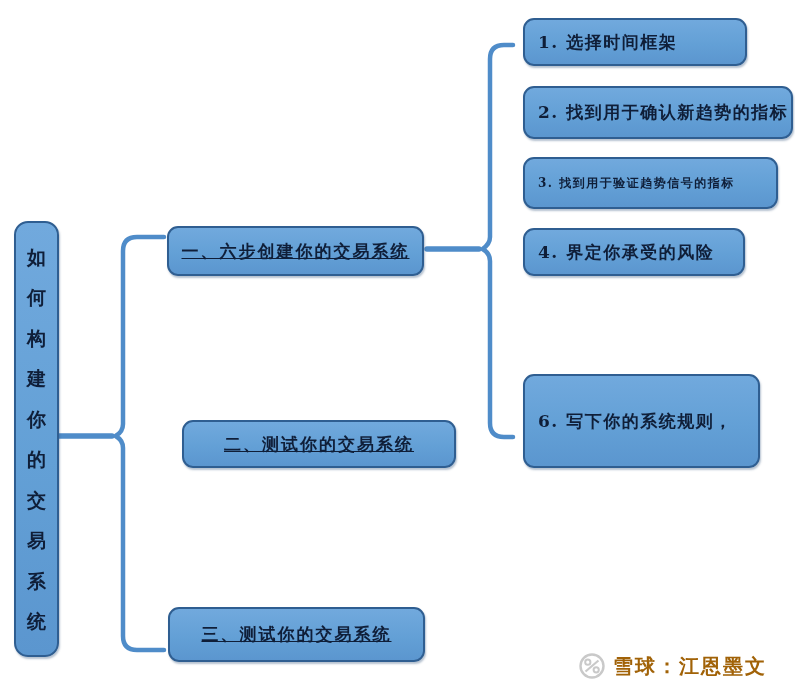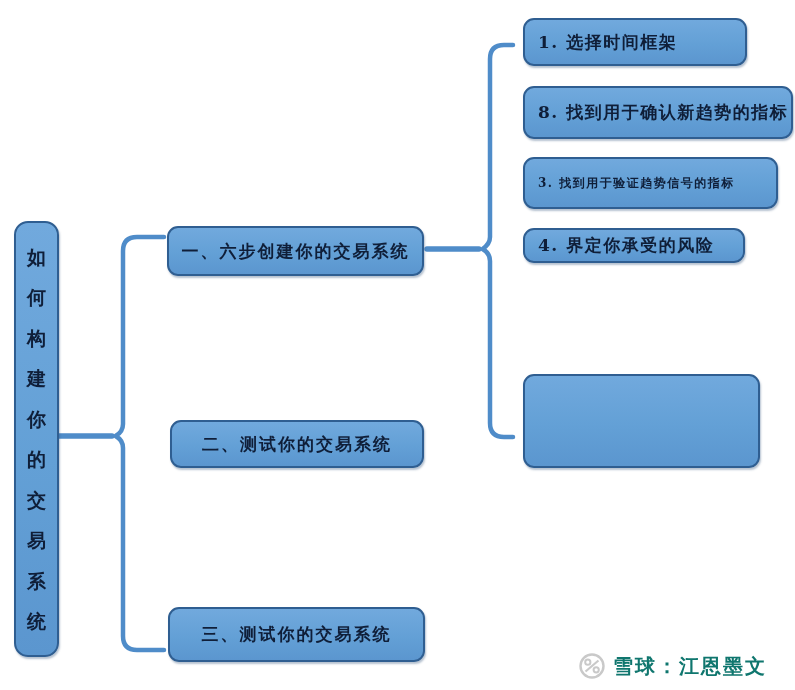--- a/index.html
+++ b/index.html
@@ -9,33 +9,33 @@
   }
   .connectors{position:absolute;left:0;top:0;z-index:1;}
   .node{
     position:absolute;z-index:2;box-sizing:border-box;
     background:linear-gradient(180deg,#71a9dd 0%,#63a0d6 55%,#5b96cf 100%);
     border:2px solid #2f5e91;border-radius:11px;
     box-shadow:1px 2px 2px rgba(47,79,121,0.35);
     color:#0f1e38;font-weight:bold;
     display:flex;align-items:center;
   }
-  .node.mid{justify-content:center;font-size:17px;letter-spacing:2px;}
+  .node.mid{justify-content:center;font-size:17px;letter-spacing:2px;text-decoration:underline;}
   .node.leaf{padding-left:13px;font-size:17px;letter-spacing:1.5px;}
   .node.root{border-radius:14px;justify-content:center;align-items:center;}
   .root-label{
     width:22px;font-size:19px;line-height:40.5px;letter-spacing:0;
     word-break:break-all;text-align:center;
   }
   .leaf-multiline{flex-direction:column;align-items:flex-start;justify-content:center;}
   .leaf-multiline .line{display:block;line-height:38px;}
   .watermark{
     position:absolute;left:578px;top:651px;height:30px;z-index:2;
     display:flex;align-items:center;gap:7px;
-    color:#0f766e;font-family:"DejaVu Sans", sans-serif;
+    color:#a16207;font-family:"DejaVu Sans", sans-serif;
     font-size:20px;letter-spacing:2px;font-weight:bold;
   }
 </style>
 </head>
 <body>
 
 <div class="canvas">
 
   <svg class="connectors" width="795" height="690" viewBox="0 0 795 690">
     <g fill="none" stroke="#4f8cc9" stroke-linecap="round" stroke-linejoin="round">
@@ -48,40 +48,41 @@
     </g>
   </svg>
 
   <div class="node root" style="left:14px;top:221px;width:45px;height:436px;">
     <span class="root-label">如何构建你的交易系统</span>
   </div>
 
   <div class="node mid" style="left:167px;top:226px;width:257px;height:50px;">
     <span>一、六步创建你的交易系统</span>
   </div>
-  <div class="node mid" style="left:170px;top:420px;width:254px;height:48px;text-align:right;">
+  <div class="node mid" style="left:182px;top:420px;width:274px;height:48px;text-align:right;">
     <span>二、测试你的交易系统</span>
   </div>
   <div class="node mid" style="left:168px;top:607px;width:257px;height:55px;">
     <span>三、测试你的交易系统</span>
   </div>
 
   <div class="node leaf" style="left:523px;top:18px;width:224px;height:48px;">
     <span>1. 选择时间框架</span>
   </div>
   <div class="node leaf" style="left:523px;top:86px;width:270px;height:53px;">
-    <span>8. 找到用于确认新趋势的指标</span>
+    <span>2. 找到用于确认新趋势的指标</span>
   </div>
   <div class="node leaf" style="left:523px;top:157px;width:255px;height:52px;font-size:12px;">
     <span>3. 找到用于验证趋势信号的指标</span>
   </div>
-  <div class="node leaf" style="left:523px;top:228px;width:222px;height:35px;text-align:center;">
+  <div class="node leaf" style="left:523px;top:228px;width:222px;height:48px;text-align:center;">
     <span>4. 界定你承受的风险</span>
   </div>
   <div class="node leaf leaf-multiline" style="left:523px;top:374px;width:237px;height:94px;">
+    <span class="line">6. 写下你的系统规则，</span>
   </div>
 
   <div class="watermark">
     <svg width="28" height="28" viewBox="0 0 28 28">
       <g fill="none" stroke="#c9c9c9" stroke-width="2.4">
         <circle cx="14" cy="14" r="11.5"></circle>
         <path d="M7.5 19.5 L20.5 8.5" stroke-width="2.2"></path>
         <circle cx="9.8" cy="10.2" r="2.6" stroke-width="2"></circle>
         <circle cx="18.2" cy="17.8" r="2.6" stroke-width="2"></circle>
       </g>

